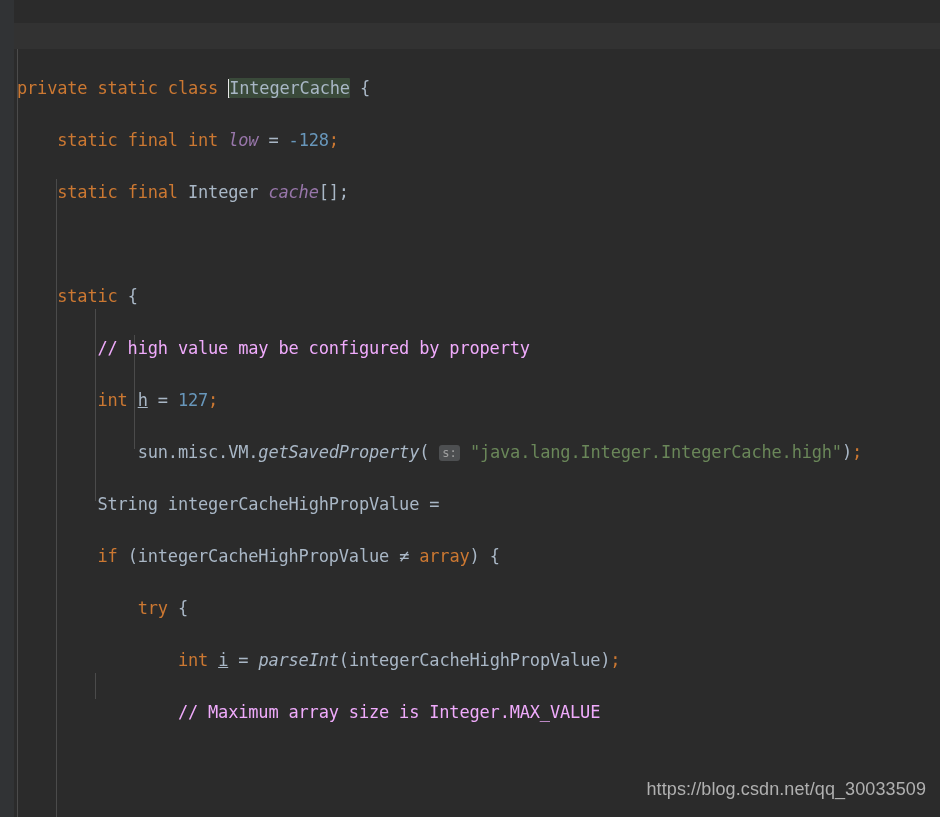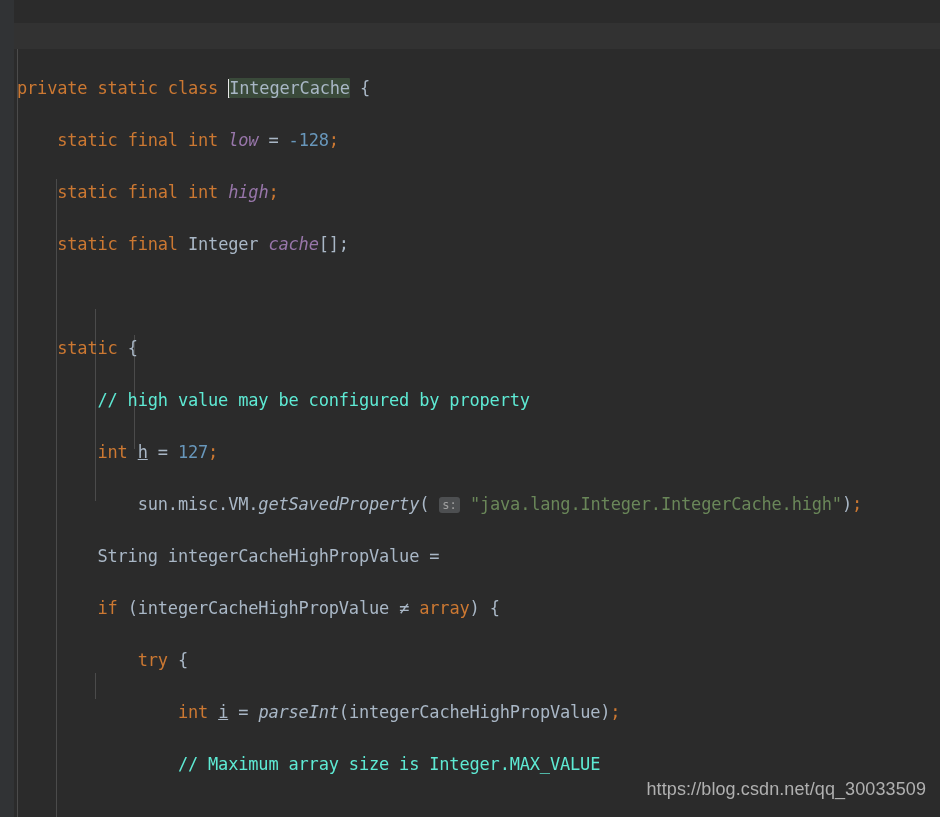--- a/index.html
+++ b/index.html
@@ -73,21 +73,21 @@
     height: 26px;
     padding-left: 17px;
   }
   #code .ln:first-child { margin-top: 23px; }
 
   
   .kw   { color: #cc7832; }            
   .txt  { color: #a9b7c6; }            
   .num  { color: #6897bb; }            
   .str  { color: #6a8759; }            
-  .cmt  { color: #5eead4; }            
+  .cmt  { color: #f0abfc; }            
   .fld  { color: #9876aa; font-style: italic; }   
   .mthp { color: #a9b7c6; font-style: italic; }   
   .loc  { color: #a9b7c6; text-decoration: underline; } 
   .cls  { color: #a9b7c6; }            
 
   
   .hl {
     background: #3a4a3a;
     border-radius: 1px;
   }
@@ -138,21 +138,20 @@
   <div class="indent-guide" style="left:17px; top:49px; height:768px;"></div>
   <div class="indent-guide" style="left:56px; top:179px; height:638px;"></div>
   <div class="indent-guide" style="left:95px; top:309px; height:192px;"></div>
   <div class="indent-guide" style="left:134px; top:335px; height:114px;"></div>
   <div class="indent-guide" style="left:95px; top:673px; height:26px;"></div>
 
   <div id="code">
 
 <span class="ln"><span class="kw">private</span> <span class="kw">static</span> <span class="kw">class</span> <span class="caret"></span><span class="hl cls">IntegerCache</span> <span class="txt">{</span></span>
 <span class="ln">    <span class="kw">static</span> <span class="kw">final</span> <span class="kw">int</span> <span class="fld">low</span> <span class="txt">=</span> <span class="num">-128</span><span class="kw">;</span></span>
-<span class="ln">    <span class="kw">static</span> <span class="kw">final</span> <span class="kw">int</span> <span class="fld">high</span><span class="kw">;</span></span>
 <span class="ln">    <span class="kw">static</span> <span class="kw">final</span> <span class="cls">Integer</span> <span class="fld">cache</span><span class="txt">[];</span></span>
 <span class="ln"> </span>
 <span class="ln">    <span class="kw">static</span> <span class="txt">{</span></span>
 <span class="ln">        <span class="cmt">// high value may be configured by property</span></span>
 <span class="ln">        <span class="kw">int</span> <span class="loc">h</span> <span class="txt">=</span> <span class="num">127</span><span class="kw">;</span></span>
 <span class="ln">            <span class="txt">sun.misc.VM.</span><span class="mthp">getSavedProperty</span><span class="txt">(</span> <span class="hint">s:</span> <span class="str">"java.lang.Integer.IntegerCache.high"</span><span class="txt">)</span><span class="kw">;</span></span>
 <span class="ln">        <span class="cls">String</span> <span class="txt">integerCacheHighPropValue =</span></span>
 <span class="ln">        <span class="kw">if</span> <span class="txt">(integerCacheHighPropValue ≠</span> <span class="kw">array</span><span class="txt">) {</span></span>
 <span class="ln">            <span class="kw">try</span> <span class="txt">{</span></span>
 <span class="ln">                <span class="kw">int</span> <span class="loc">i</span> <span class="txt">=</span> <span class="mthp">parseInt</span><span class="txt">(integerCacheHighPropValue)</span><span class="kw">;</span></span>

